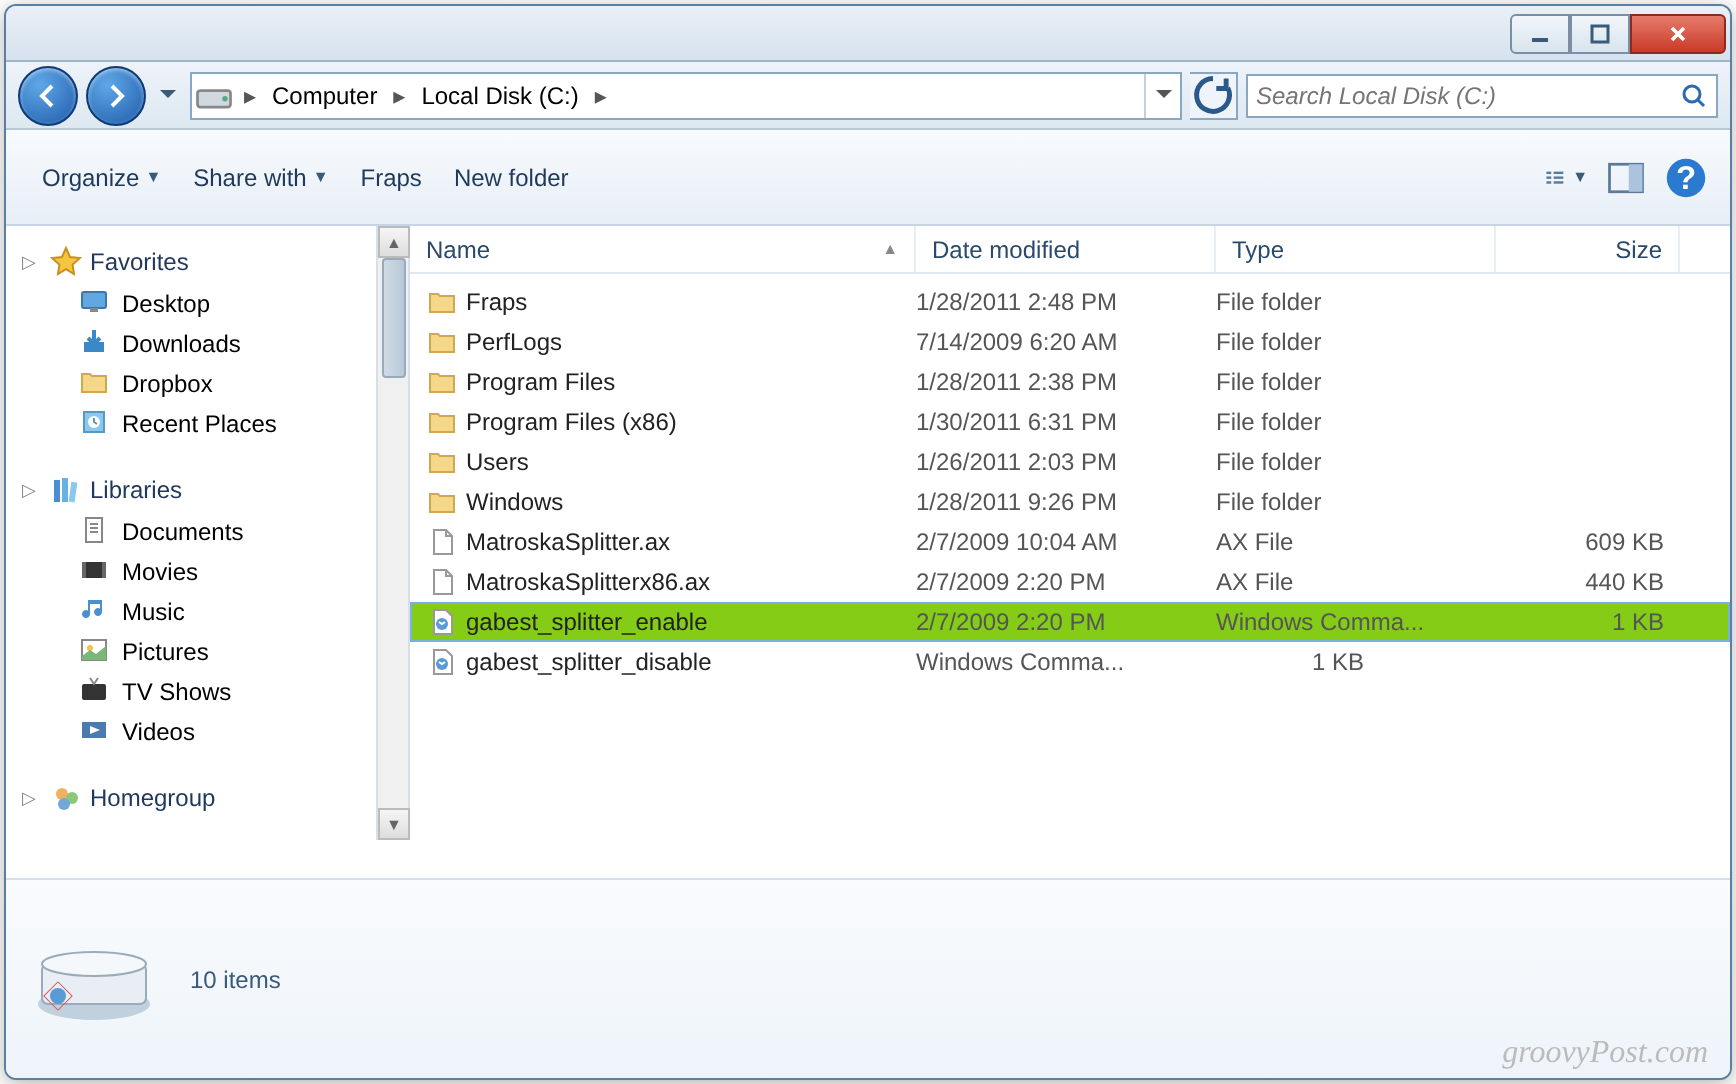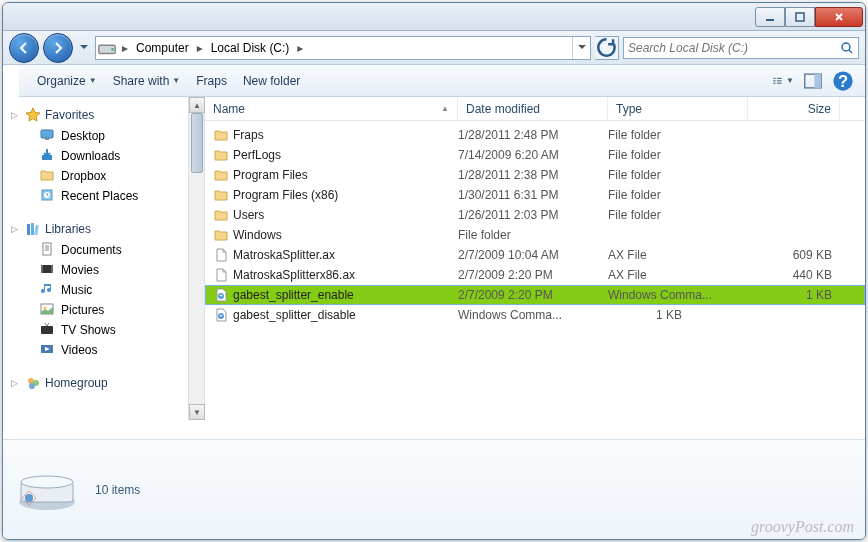--- a/index.html
+++ b/index.html
@@ -22,21 +22,21 @@
 .addrbar { flex:1; height:24px; border:1px solid #8aa7c2; background:#fff; display:flex; align-items:center; }
 .addricon { width:22px; height:22px; display:flex; align-items:center; justify-content:center; }
 .crumb { padding:0 4px; height:100%; display:flex; align-items:center; cursor:pointer; }
 .crumbsep { width:14px; height:100%; display:flex; align-items:center; justify-content:center; cursor:pointer; color:#555; }
 .addrdrop { width:18px; border-left:1px solid #c0d0e0; height:100%; display:flex; align-items:center; justify-content:center; cursor:pointer; }
 .refresh { width:24px; height:24px; border:1px solid #8aa7c2; border-left:none; background:#eef4fa; display:flex; align-items:center; justify-content:center; cursor:pointer; }
 
 .searchbar { width:236px; height:14px; border:1px solid #8aa7c2; background:#fff; display:flex; align-items:center; padding:10px 4px; }
 .searchbar input { border:none; outline:none; flex:1; font-style:italic; color:#777; font-size:12px; }
 
-.toolbar { height:32px; background:linear-gradient(#f8fbfe,#e7eef6); border-bottom:1px solid #c6d5e3; display:flex; align-items:center; padding:0 10px;margin-left:16px; }
+.toolbar { height:48px; background:linear-gradient(#f8fbfe,#e7eef6); border-bottom:1px solid #c6d5e3; display:flex; align-items:center; padding:0 10px; }
 .tbtn { padding:4px 8px; color:#1e395b; cursor:pointer; display:flex; align-items:center; gap:3px; border-radius:2px; }
 .tbtn .caret { font-size:8px; color:#3a5a7a; }
 .toolbar-right { margin-left:auto; display:flex; align-items:center; gap:6px; }
 .ticon { width:24px; height:22px; display:flex; align-items:center; justify-content:center; cursor:pointer; border:1px solid transparent; border-radius:2px; }
 
 .body { flex:1; display:flex; overflow:hidden; background:#fff; }
 
 .sidebar { width:186px; border-right:1px solid #d6e0ea; padding:8px 4px; overflow-y:auto; }
 .navgroup { margin-bottom:14px; }
 .navhead { display:flex; align-items:center; gap:4px; padding:2px 4px; cursor:pointer; }
@@ -369,20 +369,21 @@
             <div class="rcell rtype">File folder</div>
             <div class="rcell rsize"></div>
           </div>
           <div class="row">
             <div class="rcell rname">
               <svg class="ficon" viewBox="0 0 16 16">
                 <path d="M2 4h4l1 1h7v8H2z" fill="#f5d78a" stroke="#d0a850"></path>
               </svg>
               <span>Windows</span>
             </div>
+            <div class="rcell rdate">1/28/2011 9:26 PM</div>
             <div class="rcell rtype">File folder</div>
             <div class="rcell rsize"></div>
           </div>
           <div class="row">
             <div class="rcell rname">
               <svg class="ficon" viewBox="0 0 16 16">
                 <path d="M4 2h6l3 3v9H4z" fill="#fff" stroke="#999"></path>
                 <path d="M10 2v3h3" fill="none" stroke="#999"></path>
               </svg>
               <span>MatroskaSplitter.ax</span>

